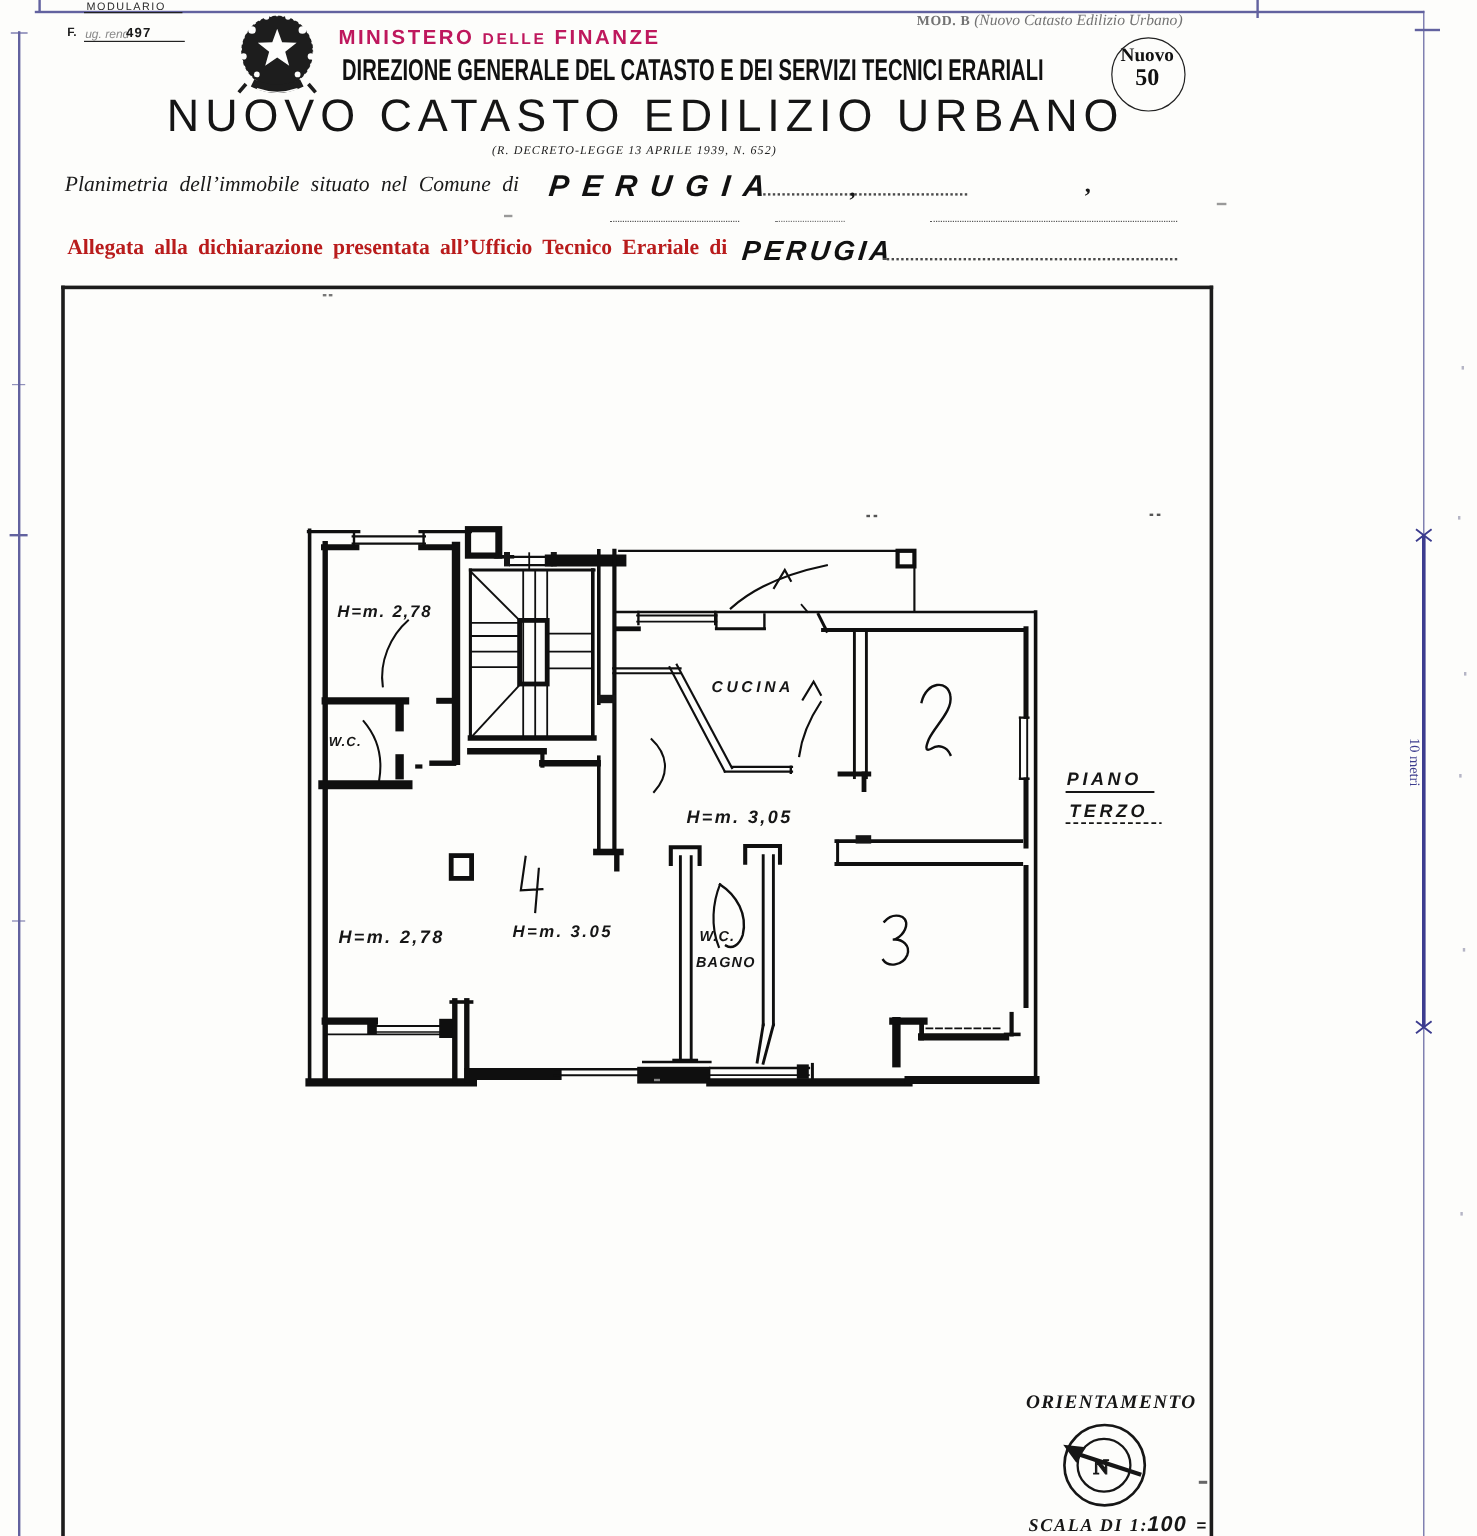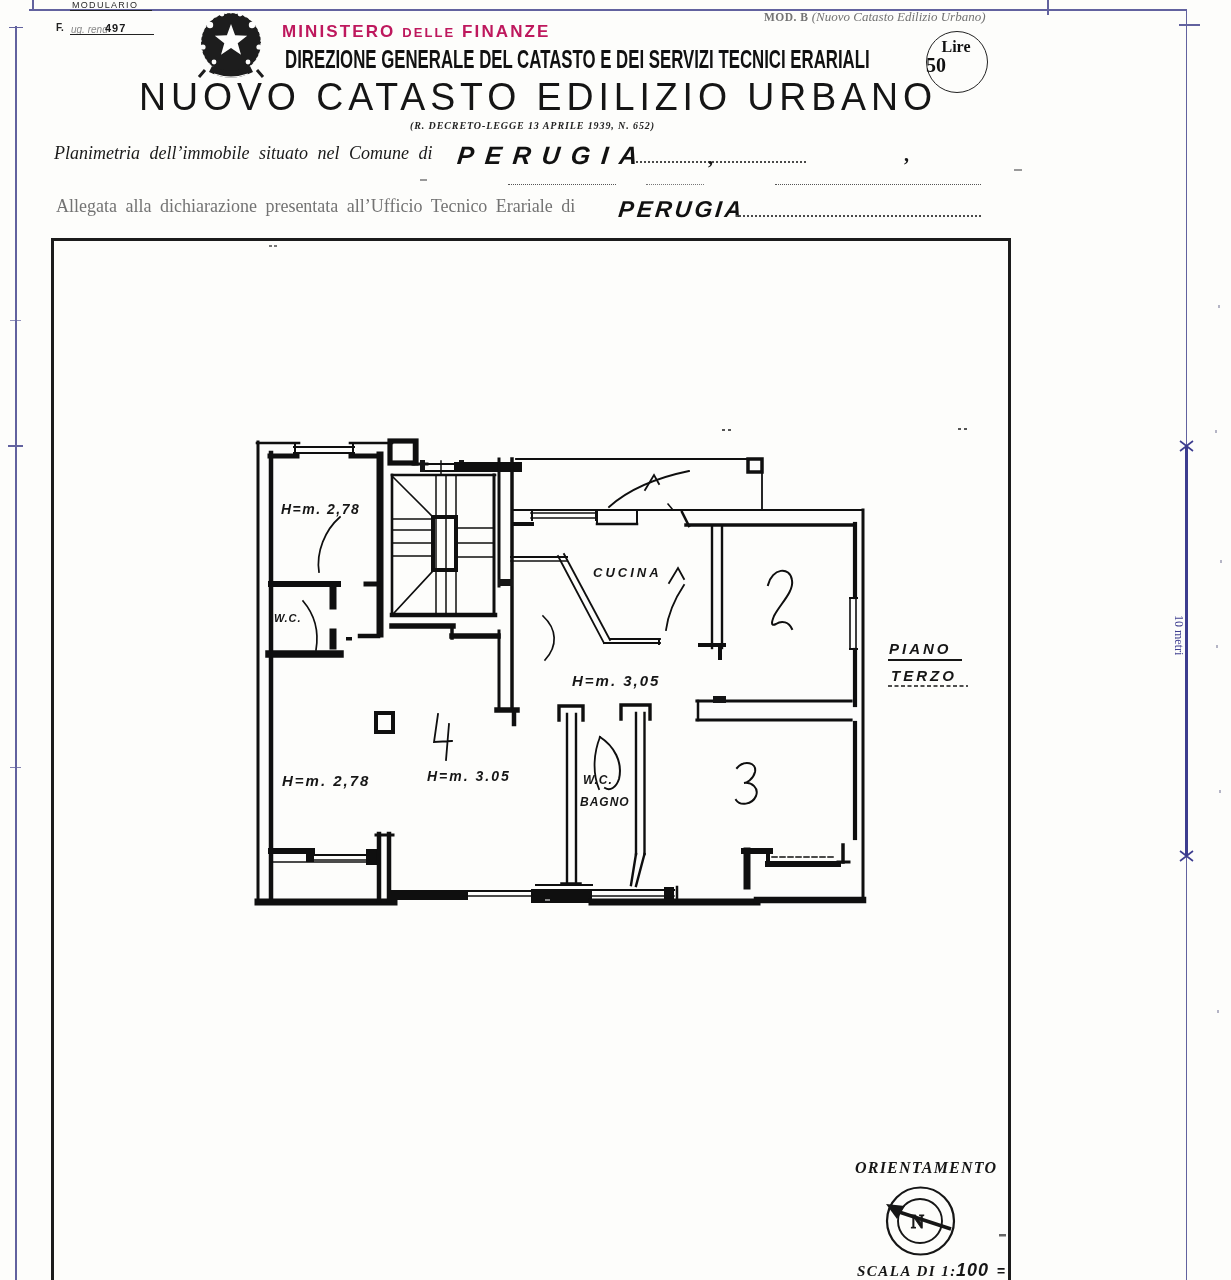--- a/index.html
+++ b/index.html
@@ -21,38 +21,38 @@
 <div class="abs" style="left:70px;top:9.5px;width:82px;height:1.6px;background:#222"></div>
 <div class="abs" style="left:72px;top:0;font-size:9px;letter-spacing:1.3px;color:#2a2a2a">MODULARIO</div>
 <div class="abs" style="left:56px;top:22px;font-size:10px;font-weight:bold;color:#222">F.</div>
 <div class="abs" style="left:71px;top:24px;font-size:10px;font-style:italic;color:#888">ug. rend</div>
 <div class="abs" style="left:105px;top:21.5px;font-size:11px;font-weight:bold;letter-spacing:1px;color:#1a1a1a">497</div>
 <div class="abs" style="left:70px;top:33.5px;width:84px;height:1.6px;background:#222"></div>
 
 <div class="abs" style="left:282px;top:22px;font-size:17px;font-weight:bold;letter-spacing:2.1px;color:#be185d">MINISTERO <span style="font-size:13px">DELLE</span> FINANZE</div>
 <div class="abs" style="left:285px;top:45px;font-size:25px;font-weight:bold;letter-spacing:0px;transform:scaleX(.672);transform-origin:0 0;white-space:nowrap;color:#111">DIREZIONE GENERALE DEL CATASTO E DEI SERVIZI TECNICI ERARIALI</div>
 <div id="nuovo" class="abs" style="left:139px;top:76px;font-size:38px;letter-spacing:5px;white-space:nowrap;transform:scaleX(.985);transform-origin:0 0;color:#151515">NUOVO CATASTO EDILIZIO URBANO</div>
-<div class="abs ser" style="left:410px;top:120px;font-size:10px;font-weight:bold;font-style:italic;letter-spacing:.9px;color:#222;white-space:nowrap">(R. DECRETO-LEGGE 13 APRILE 1939, N. 652)</div>
+<div class="abs ser" style="left:410px;top:120px;font-size:10px;font-weight:normal;font-style:italic;letter-spacing:.9px;color:#222;white-space:nowrap">(R. DECRETO-LEGGE 13 APRILE 1939, N. 652)</div>
 <div class="abs ser" style="left:764px;top:9px;font-size:13px;white-space:nowrap;color:#737373"><b style="font-size:11.5px;letter-spacing:.5px">MOD. B</b> <i>(Nuovo Catasto Edilizio Urbano)</i></div>
 
 <div class="abs" style="left:926px;top:31px;width:60px;height:60px;border:1.8px solid #222;border-radius:50%"></div>
-<div class="abs ser" style="left:926px;top:38px;width:60px;text-align:center;font-size:16px;font-weight:bold;color:#111">Lire</div>
-<div class="abs ser" style="left:926px;top:54px;width:60px;font-size:20px;font-weight:bold;color:#111">50</div>
+<div class="abs ser" style="left:926px;top:38px;width:60px;text-align:center;font-size:16px;font-weight:bold;color:#111">Nuovo</div>
+<div class="abs ser" style="left:926px;top:54px;width:60px;text-align:center;font-size:20px;font-weight:bold;color:#111">50</div>
 
 <div class="abs ser" style="left:54px;top:143px;font-size:18px;font-style:italic;word-spacing:5px;white-space:nowrap;color:#1a1a1a">Planimetria dell’immobile situato nel Comune di</div>
 <div class="abs" style="left:459px;top:141px;font-size:25px;font-weight:bold;font-style:italic;letter-spacing:11px;white-space:nowrap;color:#111;transform:skewX(-6deg);transform-origin:0 0">PERUGIA</div>
 <div class="abs" style="left:636px;top:161px;width:170px;border-bottom:2px dotted #4a4a4a"></div>
 <div class="abs ser" style="left:708px;top:146px;font-size:20px;font-weight:bold">,</div>
 <div class="abs ser" style="left:904px;top:143px;font-size:20px;font-weight:bold">,</div>
 
 <div class="abs" style="left:508px;top:184px;width:108px;border-bottom:1.6px dotted #555"></div>
 <div class="abs" style="left:646px;top:184px;width:58px;border-bottom:1.6px dotted #777"></div>
 <div class="abs" style="left:775px;top:184px;width:206px;border-bottom:1.6px dotted #555"></div>
 
-<div class="abs ser" style="left:56px;top:196px;font-size:18px;font-weight:normal;word-spacing:4px;white-space:nowrap;color:#737373">Allegata alla dichiarazione presentata all’Ufficio Tecnico Erariale di</div>
+<div class="abs ser" style="left:56px;top:196px;font-size:18px;font-weight:bold;word-spacing:4px;white-space:nowrap;color:#b91c1c">Allegata alla dichiarazione presentata all’Ufficio Tecnico Erariale di</div>
 <div class="abs" style="left:620px;top:196px;font-size:23px;font-weight:bold;font-style:italic;letter-spacing:3px;white-space:nowrap;color:#111;transform:skewX(-6deg);transform-origin:0 0">PERUGIA</div>
 <div class="abs" style="left:736px;top:215px;width:245px;border-bottom:2px dotted #4a4a4a"></div>
 
 <div class="abs" style="left:51px;top:238px;width:954px;height:1042px;border-left:3px solid #1c1c1c;border-top:3px solid #1c1c1c;border-right:3.5px solid #1c1c1c"></div>
 
 <svg class="abs" style="left:0;top:0" width="1231" height="1280" viewBox="0 0 1231 1280">
 
 <g>
 <circle cx="231" cy="43" r="30" fill="#1d1d1d"></circle>
 <circle cx="231" cy="43" r="30" fill="none" stroke="#fdfdfc" stroke-width="1" stroke-dasharray="2,3"></circle>

